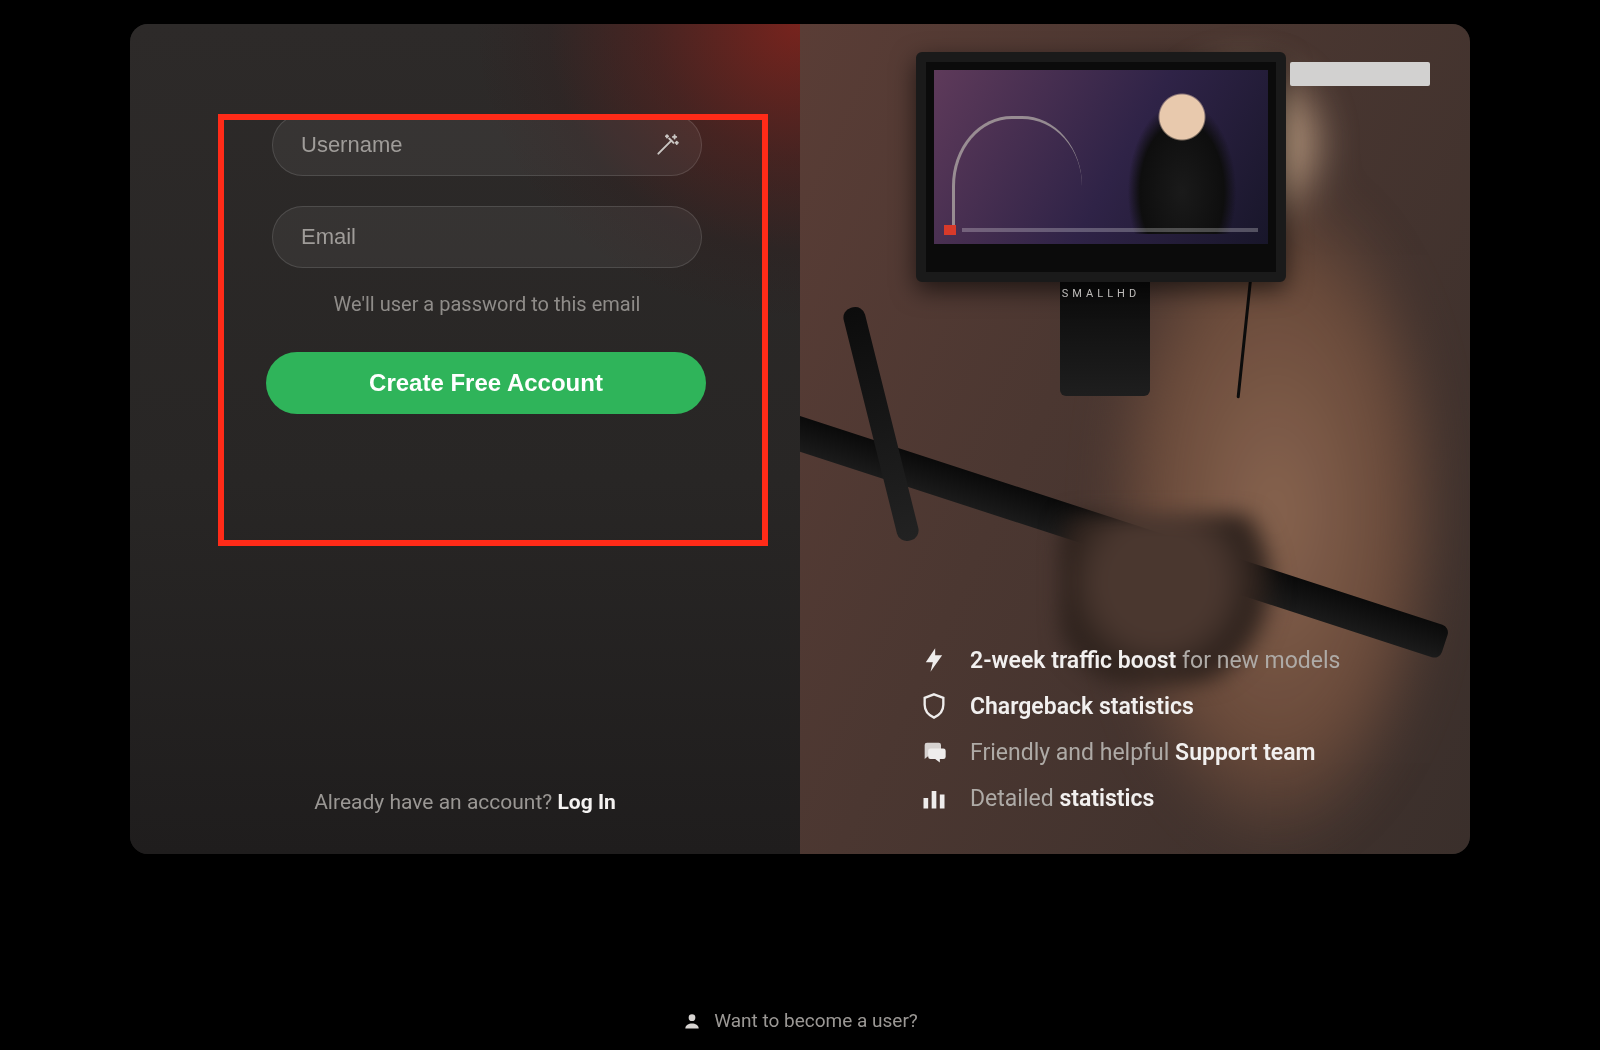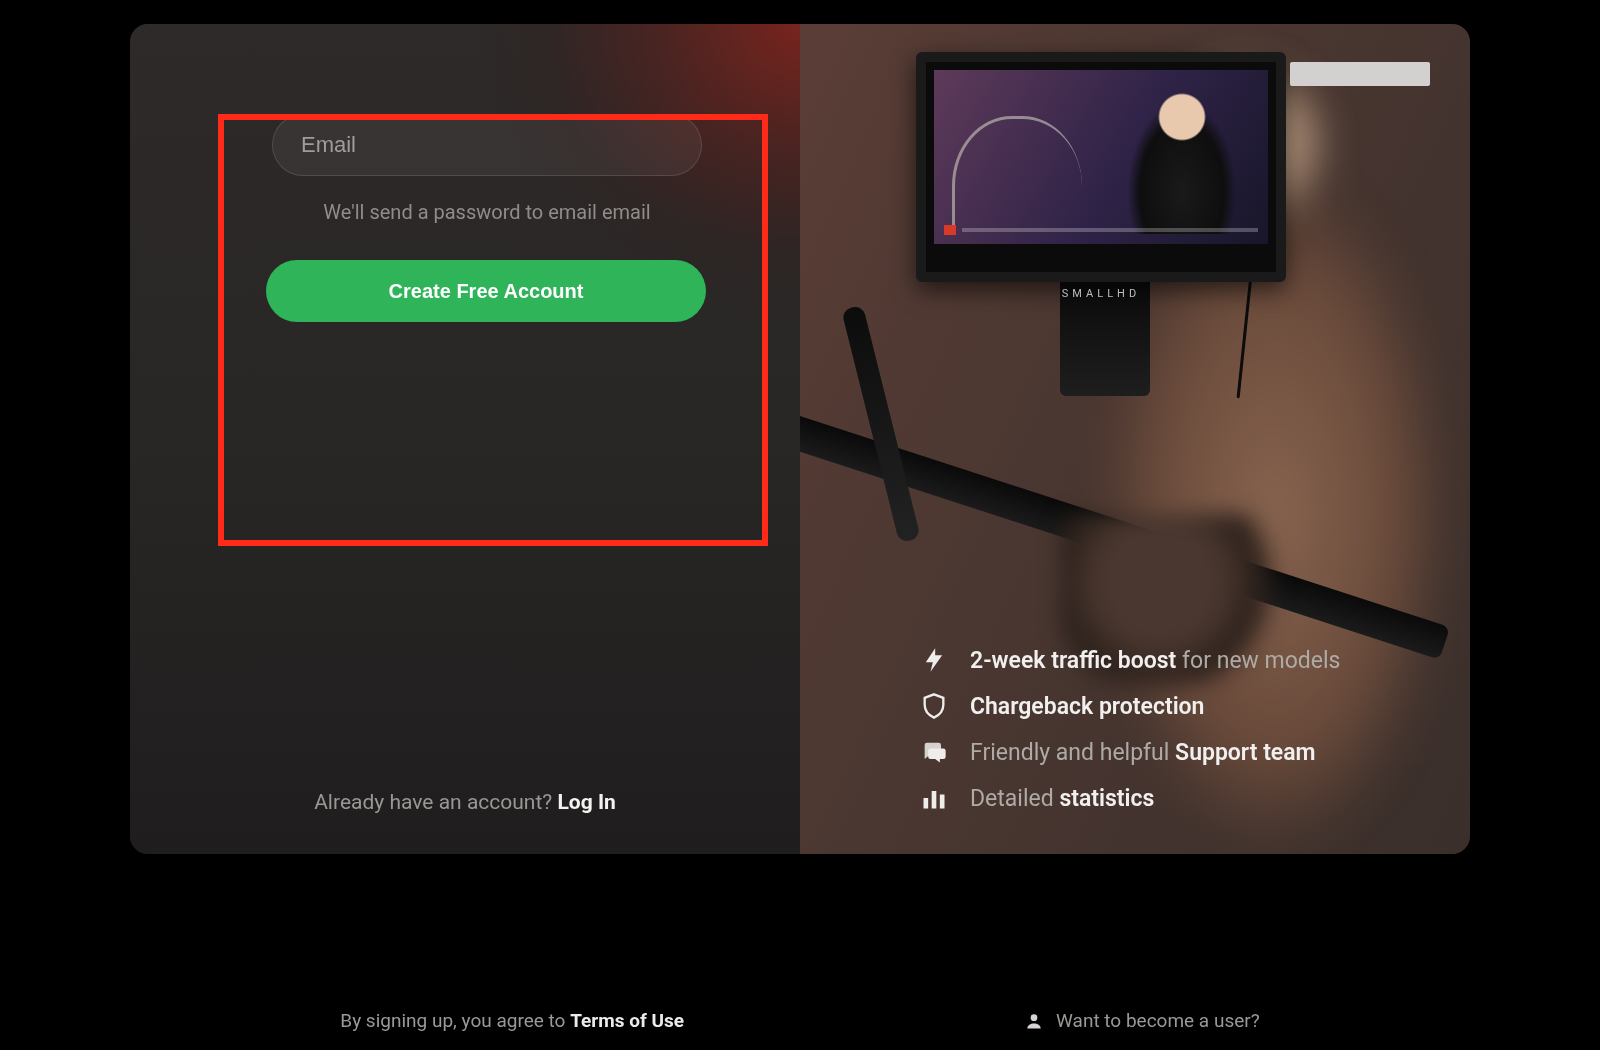--- a/index.html
+++ b/index.html
@@ -98,21 +98,21 @@
     margin-bottom: 36px;
   }
   .cta {
     width: 440px;
     height: 62px;
     margin-left: 34px;
     border-radius: 999px;
     border: none;
     background: #2fb45a;
     color: #fff;
-    font-size: 20px;
+    font-size: 24px;
     font-weight: 600;
     cursor: pointer;
   }
   .spacer { flex: 1; }
   .already {
     text-align: center;
     color: #9a9794;
     font-size: 21px;
     margin-bottom: 10px;
   }
@@ -303,26 +303,38 @@
 </head>
 <body>
 
 <div class="card">
 
   <div class="left">
     <div class="annotate"></div>
 
     <div class="form-wrap">
 
+      <div class="field">
+        <input class="input" type="text" placeholder="Username" style="">
+        <span class="wand">
+          <svg viewBox="0 0 24 24" fill="none" stroke="currentColor" stroke-width="1.8" stroke-linecap="round">
+            <path d="M4 20 L16 8"></path>
+            <path d="M14 6 L18 10"></path>
+            <path d="M19 3 v3 M17.5 4.5 h3"></path>
+            <path d="M21 9 v2 M20 10 h2"></path>
+            <path d="M12 3 v2 M11 4 h2"></path>
+          </svg>
+        </span>
+      </div>
 
       <div class="field">
         <input class="input" type="email" placeholder="Email" style="">
       </div>
 
-      <div class="helper">We'll send a password to email email</div>
+      <div class="helper">We'll user a password to this email</div>
 
       <button class="cta">Create Free Account</button>
     </div>
 
     <div class="spacer"></div>
 
     <div class="already">
       <span>Already have an account? </span><span class="login">Log In</span>
     </div>
   </div>
@@ -368,21 +380,21 @@
         </span>
       </div>
 
       <div class="benefit">
         <span class="ico">
           <svg viewBox="0 0 24 24" fill="none" stroke="currentColor" stroke-width="2">
               <path d="M12 2 l8 3 v6 c0 5-3.5 9-8 11 C7.5 20 4 16 4 11 V5 z"></path>
             </svg>
         </span>
         <span>
-          <span class="strong">Chargeback protection</span>
+          <span class="strong">Chargeback statistics</span>
         </span>
       </div>
 
       <div class="benefit">
         <span class="ico">
           <svg viewBox="0 0 24 24" fill="currentColor">
               <path d="M4 4 h12 a2 2 0 0 1 2 2 v6 a2 2 0 0 1-2 2 H9 l-5 4 v-4 a0 0 0 0 1 0 0 V6 a2 2 0 0 1 2-2 z" opacity="0.85"></path>
               <path d="M9 9 h11 a2 2 0 0 1 2 2 v5 a2 2 0 0 1-2 2 h-3 v3 l-4-3 H9 a2 2 0 0 1-2-2 v-5 a2 2 0 0 1 2-2 z"></path>
             </svg>
         </span>
@@ -402,23 +414,20 @@
         <span>
           <span class="muted">Detailed </span><span class="strong">statistics</span>
         </span>
       </div>
 
     </div>
   </div>
 </div>
 
 <div class="footer">
-  <div>
-    <span>By signing up, you agree to </span><span class="strong">Terms of Use</span>
-  </div>
   <div class="user-link">
     <span class="user-ico">
       <svg viewBox="0 0 24 24" fill="currentColor">
           <circle cx="12" cy="8" r="4"></circle>
           <path d="M4 21 c0-4 4-6 8-6 s8 2 8 6 z"></path>
         </svg>
     </span>
     <span>Want to become a user?</span>
   </div>
 </div>

